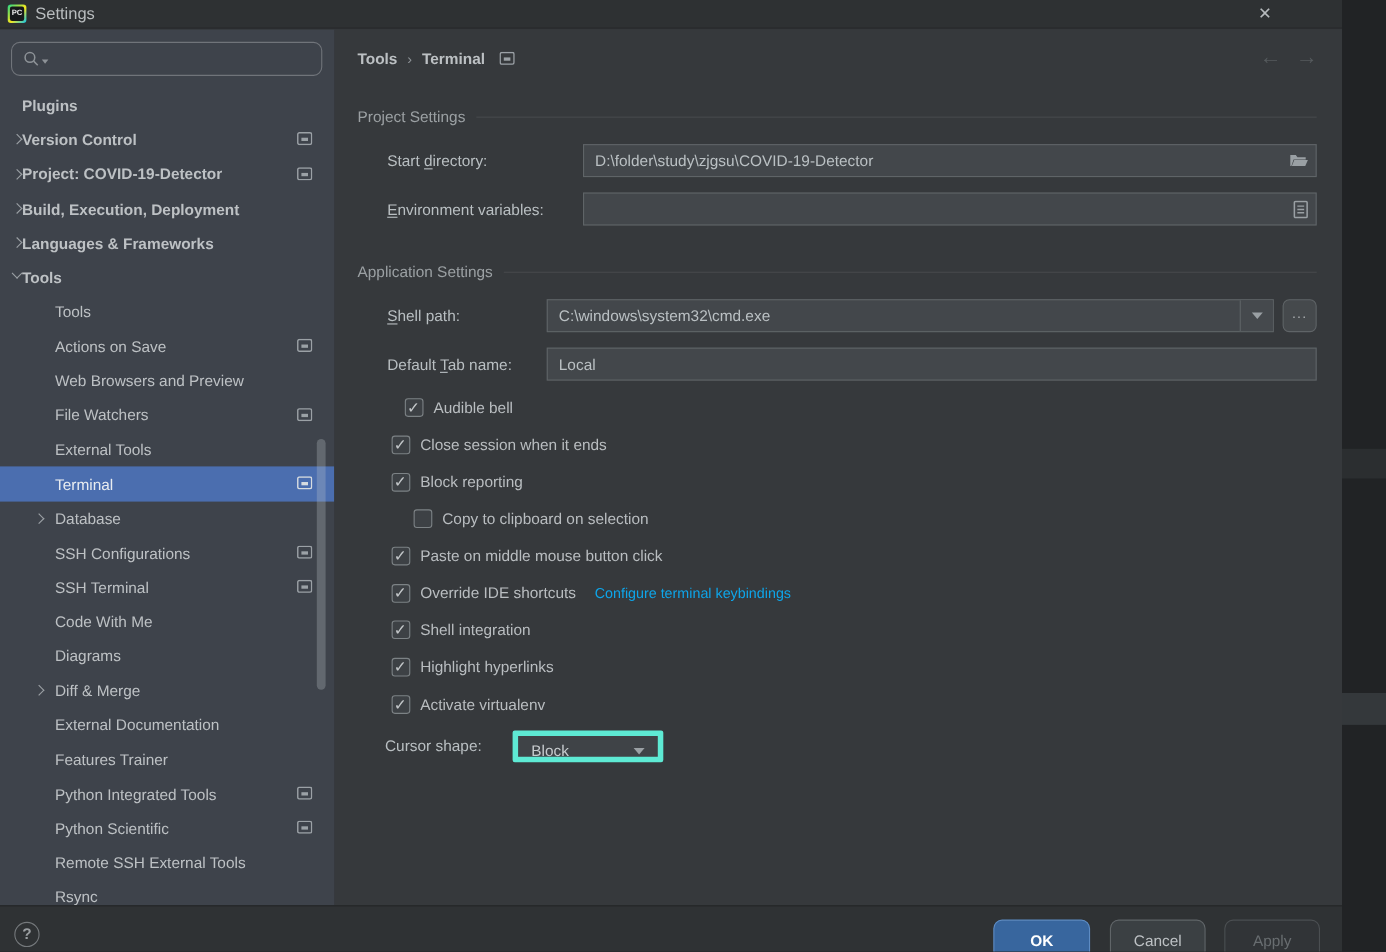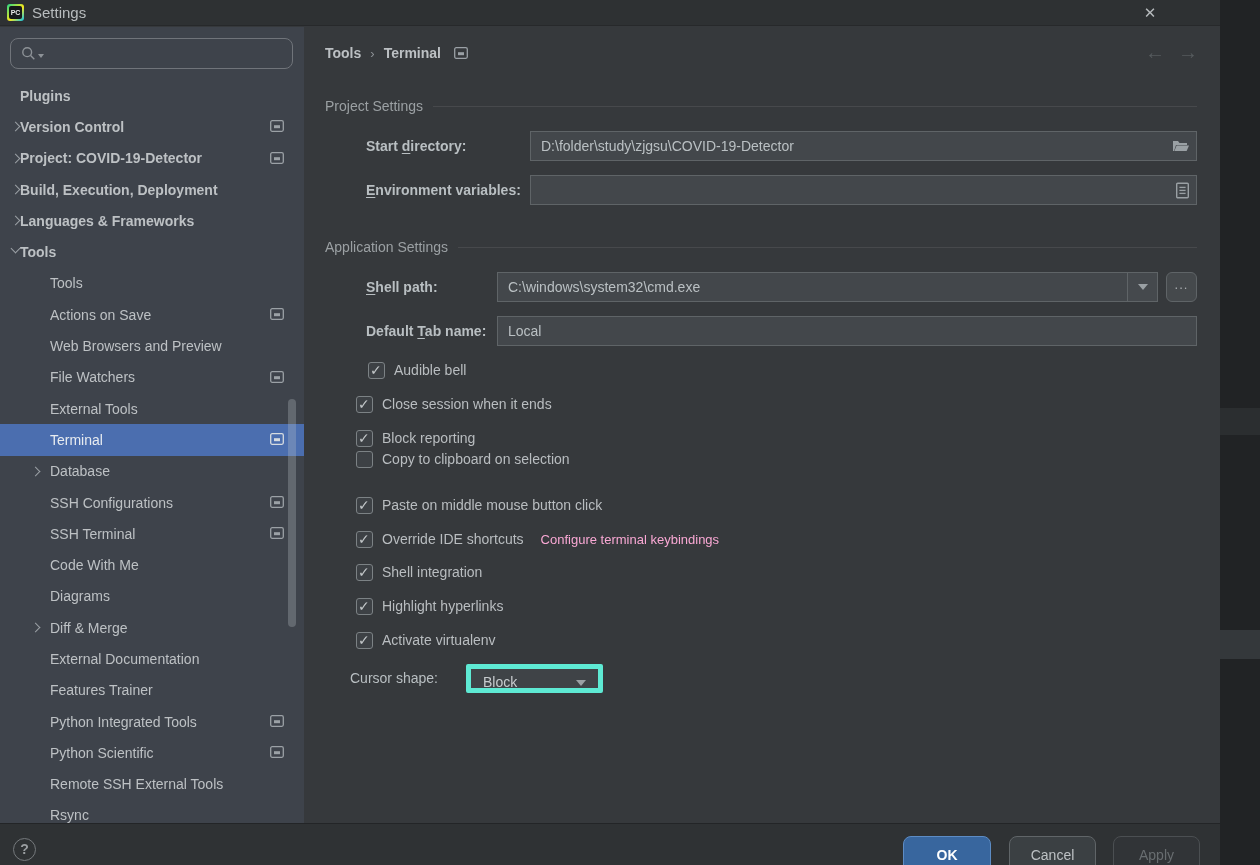--- a/index.html
+++ b/index.html
@@ -55,21 +55,21 @@
   .bc-sep { color:#8d9296; font-weight:normal; font-size:13px; }
   #nav-back { position:absolute; left:840px; top:14px; width:22px; height:22px; color:#565b5e; font-size:20px; line-height:22px; text-align:center; }
   #nav-forward { position:absolute; left:873px; top:14px; width:22px; height:22px; color:#565b5e; font-size:20px; line-height:22px; text-align:center; }
 
   .section-header { position:absolute; left:21px; right:23px; height:18px; display:flex; align-items:center; gap:10px;
     color:#9ba0a3; font-size:14px; }
   .section-header .hr { flex:1; height:1px; background:#47494c; }
   #ps-header { top:70px; }
   #as-header { top:211px; }
 
-  .field-label { position:absolute; left:62px; height:30px; line-height:30px; font-size:14px; color:#b9bfc2;font-weight:bold; }
+  .field-label { position:absolute; left:48px; height:30px; line-height:30px; font-size:14px; color:#b9bfc2; }
   .field-label u { text-decoration:underline; text-underline-offset:2px; }
   .text-field { position:absolute; height:30px; background:#43474b; border:1px solid #5f6467;
     color:#bac0c3; font-size:14px; line-height:28px; padding:0 10px; }
   .field-icon { position:absolute; right:6px; top:6px; }
 
   #start-dir-label { top:104px; }
   #start-dir-field { left:226px; width:667px; top:104px; }
   #env-label { top:148px; }
   #env-field { left:226px; width:667px; top:148px; }
 
@@ -82,22 +82,22 @@
     border:1px solid #5f6467; border-radius:6px; color:#a9adb0; font-size:13px; line-height:24px; text-align:center; letter-spacing:1px; cursor:pointer; }
 
   #tab-label { top:289px; }
   #tab-field { left:193px; width:700px; top:289px; }
 
   .cb-row { position:absolute; left:52px; height:24px; display:flex; align-items:center; gap:9px; }
   .cb { width:17px; height:17px; border:1px solid #7c8285; border-radius:3px; background:#3d4145;
     position:relative; flex:none; cursor:pointer; }
   .cb.checked::after { content:"\2713"; position:absolute; left:1px; top:-1px; color:#c2c6c8; font-size:14px; font-weight:bold; }
   .cb-label { font-size:14px; color:#b9bdc0; }
-  .cb-link { font-size:13px; color:#f9a8d4; margin-left:8px; cursor:pointer; }
-  #cb-0 { top:331px;padding-left:12px; } #cb-1 { top:365px; } #cb-2 { top:399px; } #cb-3 { top:420px; } #cb-4 { top:466px; }
+  .cb-link { font-size:13px; color:#0ea5e9; margin-left:8px; cursor:pointer; }
+  #cb-0 { top:331px;padding-left:12px; } #cb-1 { top:365px; } #cb-2 { top:399px; } #cb-3 { top:432px;margin-left:20px; } #cb-4 { top:466px; }
   #cb-5 { top:500px; } #cb-6 { top:533px; } #cb-7 { top:567px; } #cb-8 { top:601px; }
 
   #cursor-label { position:absolute; left:46px; top:637px; height:29px; line-height:29px; font-size:14px; color:#b9bfc2; }
   #cursor-select { position:absolute; left:162px; top:637px; width:137px; height:29px; background:#3f4347;
     border:5px solid #5eead4; border-radius:2px; color:#c7cbce; font-size:14px; line-height:27px; padding:0 12px; cursor:pointer; }
   #cursor-select .tri-down { position:absolute; right:12px; top:11px; }
 
   
   #footer { position:absolute; left:0; top:823px; width:1220px; height:42px; background:#2f3234; border-top:1px solid #232527; }
   #help-btn { position:absolute; left:13px; top:14px; width:23px; height:23px; border:1.4px solid #75797c; border-radius:50%;

